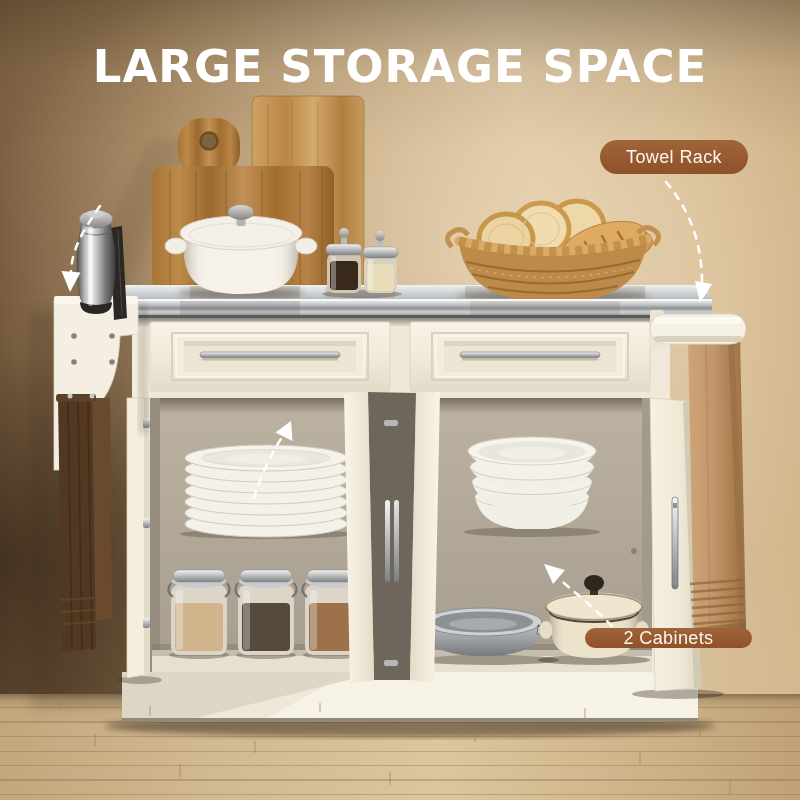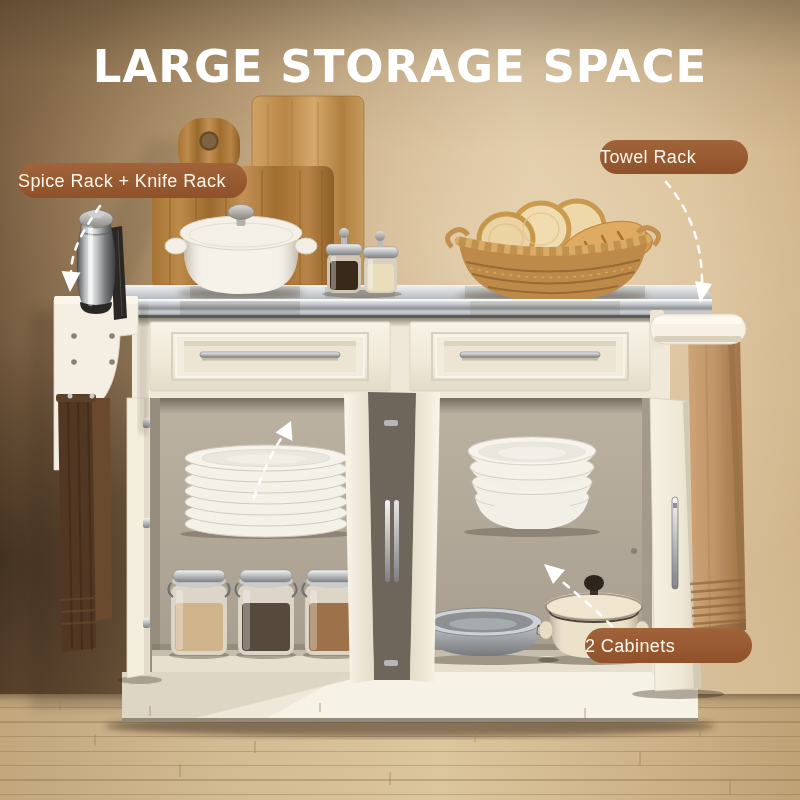--- a/index.html
+++ b/index.html
@@ -11,27 +11,27 @@
       radial-gradient(55% 50% at 0% 80%, rgba(35,24,12,.52) 0, rgba(0,0,0,0) 62%),
       linear-gradient(78deg, #5f4831 0%, #7e6244 13%, #a5875f 32%, #c7ab83 52%, #d9c29e 68%, #d3b990 85%, #c7a97e 100%);}
   .floor{position:absolute;left:0;top:694px;width:800px;height:106px;
     background:
       linear-gradient(180deg, rgba(70,50,28,.45) 0, rgba(70,50,28,.12) 7px, rgba(0,0,0,0) 16px),
       repeating-linear-gradient(180deg, rgba(0,0,0,0) 0 13px, rgba(118,92,58,.30) 13px 14.5px),
       linear-gradient(90deg, #c2a77d 0, #d2ba92 28%, #dcc69e 55%, #cdb288 82%, #bfa276 100%);}
   .scene{position:absolute;left:0;top:0;}
   .title{position:absolute;top:40px;left:0;width:800px;margin:0;text-align:center;
     font:700 45px "DejaVu Sans",sans-serif;color:#ffffff;letter-spacing:1px;}
-  .pill{position:absolute;display:flex;align-items:center;justify-content:flex-start;border-radius:18px;
+  .pill{position:absolute;display:flex;align-items:center;justify-content:center;border-radius:18px;
     background:linear-gradient(180deg,#a0633a 0%,#8e5129 100%);color:#fdf6ec;
     font:400 18px/1 "Liberation Sans",sans-serif;letter-spacing:.4px;}
   .pill-spice{left:18px;top:163px;width:229px;height:35px;}
   .pill-towel{left:600px;top:140px;width:148px;height:34px;}
   .pill-drawers{left:70px;top:492px;width:178px;height:35px;}
-  .pill-cabinets{left:585px;top:628px;width:167px;height:35px;}
+  .pill-cabinets{left:585px;top:628px;width:167px;height:20px;}
 </style>
 </head>
 <body>
 
 <div class="stage">
   <div class="wall"></div>
   <div class="floor"></div>
 
   <svg class="scene" width="800" height="800" viewBox="0 0 800 800">
     <defs>
@@ -428,22 +428,19 @@
     <g fill="#ffffff" stroke="none">
       <polygon points="70,292 80.5,272.5 61.5,271"></polygon>
       <polygon points="700,303 712,284 695,281"></polygon>
       <polygon points="291,421 292.5,441 275.5,432.5"></polygon>
       <polygon points="544,564 565,570 553,584"></polygon>
     </g>
   </svg>
 
   <h1 class="title">LARGE STORAGE SPACE</h1>
 
-  <div class="pill pill-spice">
-    <span>Spice Rack + Knife Rack</span>
-  </div>
   <div class="pill pill-towel">
     <span>Towel Rack</span>
   </div>
   <div class="pill pill-cabinets">
     <span>2 Cabinets</span>
   </div>
 </div>
 
 </body></html>

